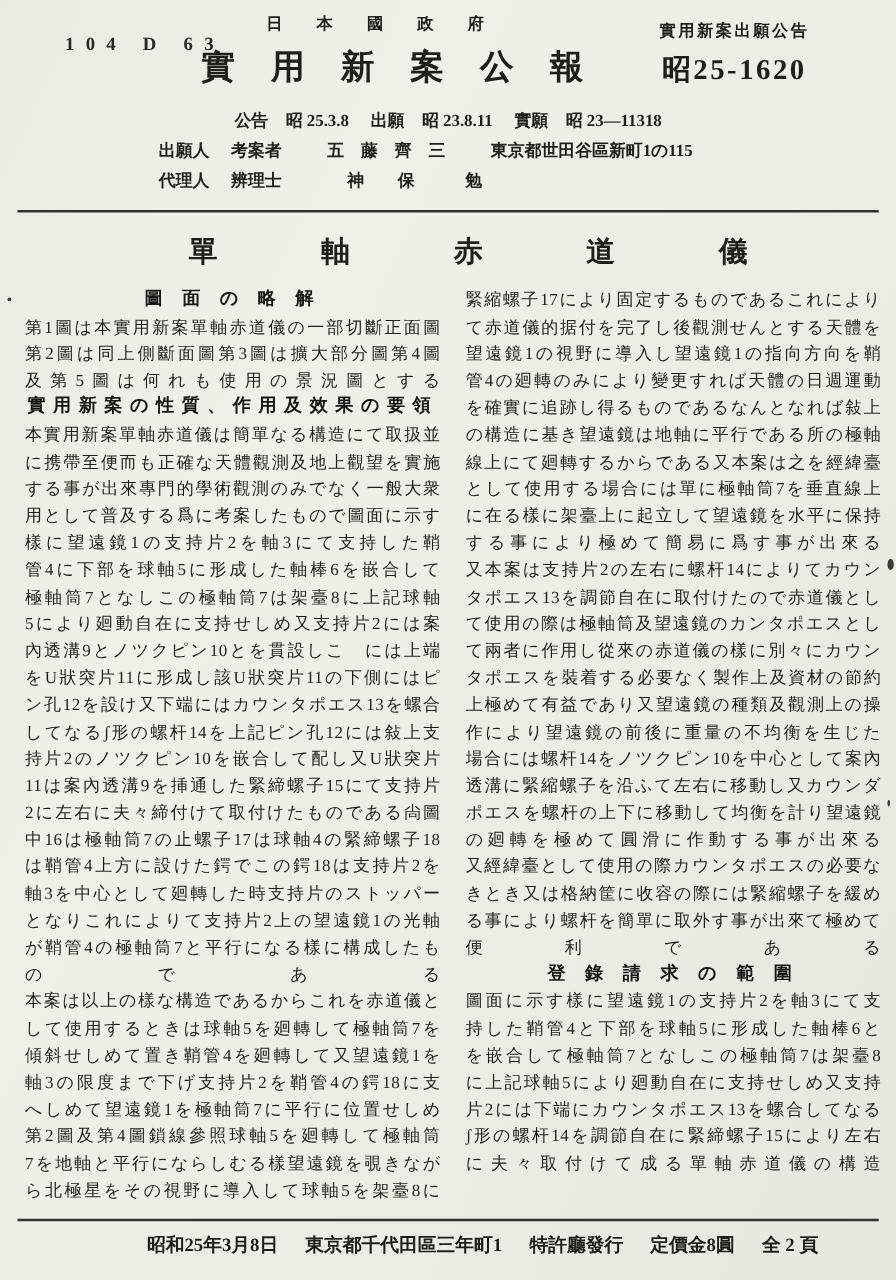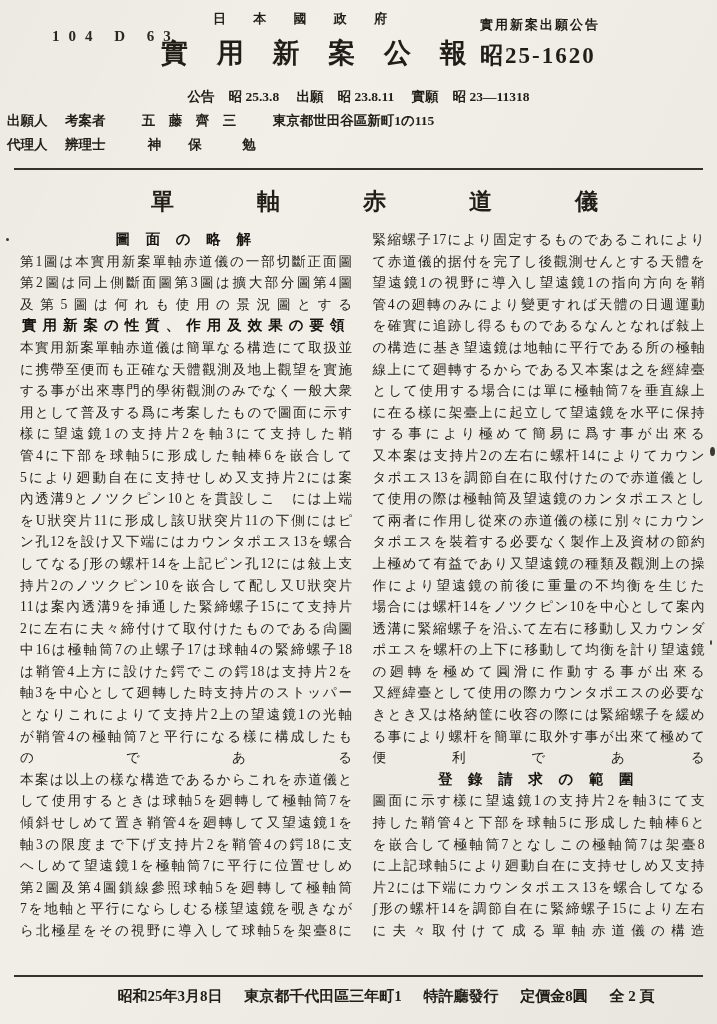--- a/index.html
+++ b/index.html
@@ -18,28 +18,28 @@
   
   .header{position:relative;height:80px;}
   .class-code{
     position:absolute;left:52px;top:28px;
     font-size:15px;letter-spacing:9px;font-weight:bold;color:#2a2622;
     font-family:"Liberation Serif","DejaVu Serif",serif;
   }
   .gov-block{position:absolute;left:150px;top:10px;width:300px;text-align:center;}
   .gov-line{font-size:13px;font-weight:bold;letter-spacing:12px;text-indent:12px;}
   .gazette-title{margin-top:7px;font-size:27px;font-weight:bold;letter-spacing:11px;text-indent:11px;white-space:nowrap;}
-  .pub-block{position:absolute;right:22px;top:16px;width:215px;}
+  .pub-block{position:absolute;right:22px;top:16px;width:215px;text-align:center;}
   .pub-type{font-size:13px;font-weight:bold;letter-spacing:2px;}
   .pub-number{margin-top:6px;font-size:23px;font-weight:bold;letter-spacing:2px;font-family:Liberation Serif, serif;}
   
   .meta{margin-top:8px;text-align:center;font-size:13.5px;font-weight:bold;}
   .meta-row{margin-top:6px;white-space:nowrap;}
   .meta-row span{margin:0 7px;}
-  .meta-row.people{text-align:left;}
+  .meta-row.people{text-align:left;padding-left:120px;}
   .rule{border:0;border-top:2px solid #35312c;margin:14px 14px 0 14px;}
   .rule.footer-rule{border-top:2.5px solid #35312c;margin-top:8px;}
   
   .doc-title{
     margin-top:16px;text-align:center;
     font-size:23px;font-weight:bold;letter-spacing:30px;text-indent:30px;
     white-space:nowrap;
     padding-left:32px;
   }
   
@@ -98,41 +98,42 @@
     </div>
     <div class="meta-row people">
       <span>出願人</span>
       <span>考案者</span>
       <span style="margin:0 26px">五　藤　齊　三</span>
       <span>東京都世田谷區新町1の115</span>
     </div>
     <div class="meta-row people">
       <span>代理人</span>
       <span>辨理士</span>
-      <span style="margin:0 32px">神　　保　　　勉</span>
+      <span style="margin:0 42px">神　　保　　　勉</span>
     </div>
   </div>
 
   <hr class="rule">
 
   <div class="doc-title">單　軸　赤　道　儀</div>
 
   <div class="columns">
     <div class="col">
         <div class="col-heading">圖 面 の 略 解</div>
         <div class="body-line">第1圖は本實用新案單軸赤道儀の一部切斷正面圖</div>
         <div class="body-line">第2圖は同上側斷面圖第3圖は擴大部分圖第4圖</div>
         <div class="body-line">及第5圖は何れも使用の景況圖とする</div>
         <div class="col-heading">實用新案の性質、作用及效果の要領</div>
         <div class="body-line">本實用新案單軸赤道儀は簡單なる構造にて取扱並</div>
         <div class="body-line">に携帶至便而も正確な天體觀測及地上觀望を實施</div>
         <div class="body-line">する事が出來專門的學術觀測のみでなく一般大衆</div>
         <div class="body-line">用として普及する爲に考案したもので圖面に示す</div>
         <div class="body-line">樣に望遠鏡1の支持片2を軸3にて支持した鞘</div>
         <div class="body-line">管4に下部を球軸5に形成した軸棒6を嵌合して</div>
+        <div class="body-line">極軸筒7となしこの極軸筒7は架臺8に上記球軸</div>
         <div class="body-line">5により廻動自在に支持せしめ又支持片2には案</div>
         <div class="body-line">內透溝9とノツクピン10とを貫設しこゝには上端</div>
         <div class="body-line">をU狀突片11に形成し該U狀突片11の下側にはピ</div>
         <div class="body-line">ン孔12を設け又下端にはカウンタポエス13を螺合</div>
         <div class="body-line">してなるʃ形の螺杆14を上記ピン孔12には敍上支</div>
         <div class="body-line">持片2のノツクピン10を嵌合して配し又U狀突片</div>
         <div class="body-line">11は案內透溝9を挿通した緊締螺子15にて支持片</div>
         <div class="body-line">2に左右に夫々締付けて取付けたものである尙圖</div>
         <div class="body-line">中16は極軸筒7の止螺子17は球軸4の緊締螺子18</div>
         <div class="body-line">は鞘管4上方に設けた鍔でこの鍔18は支持片2を</div>

